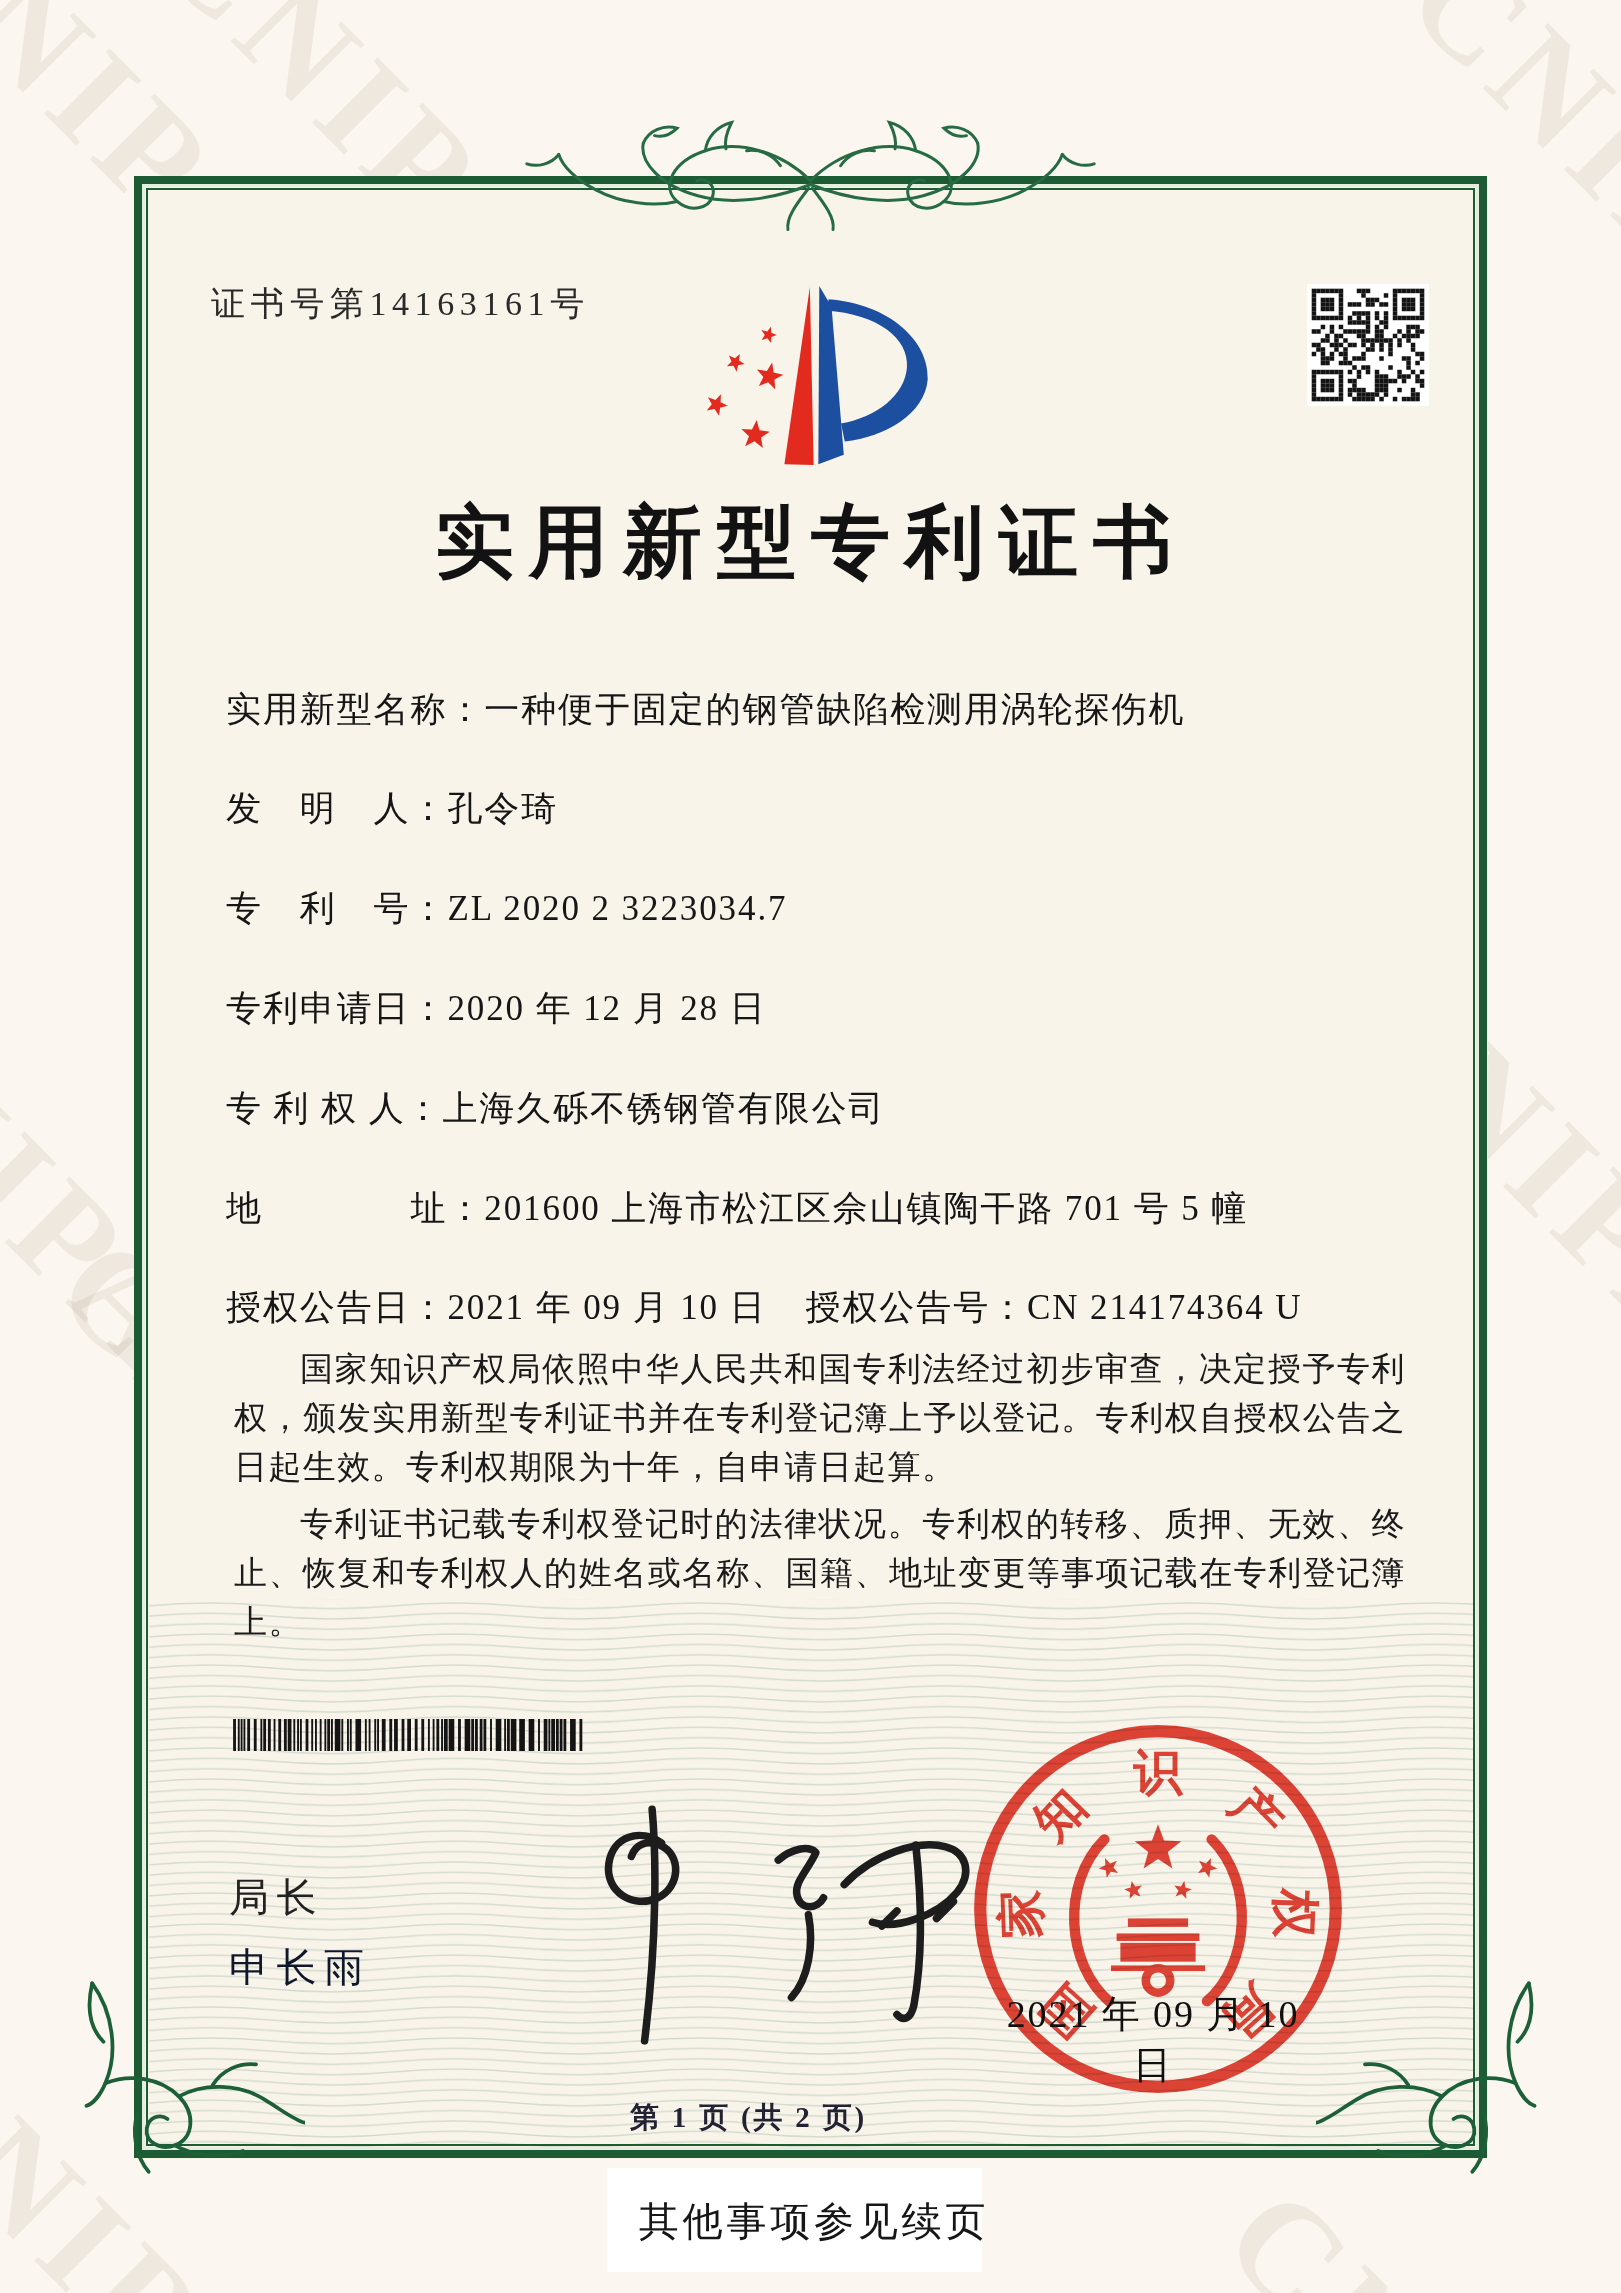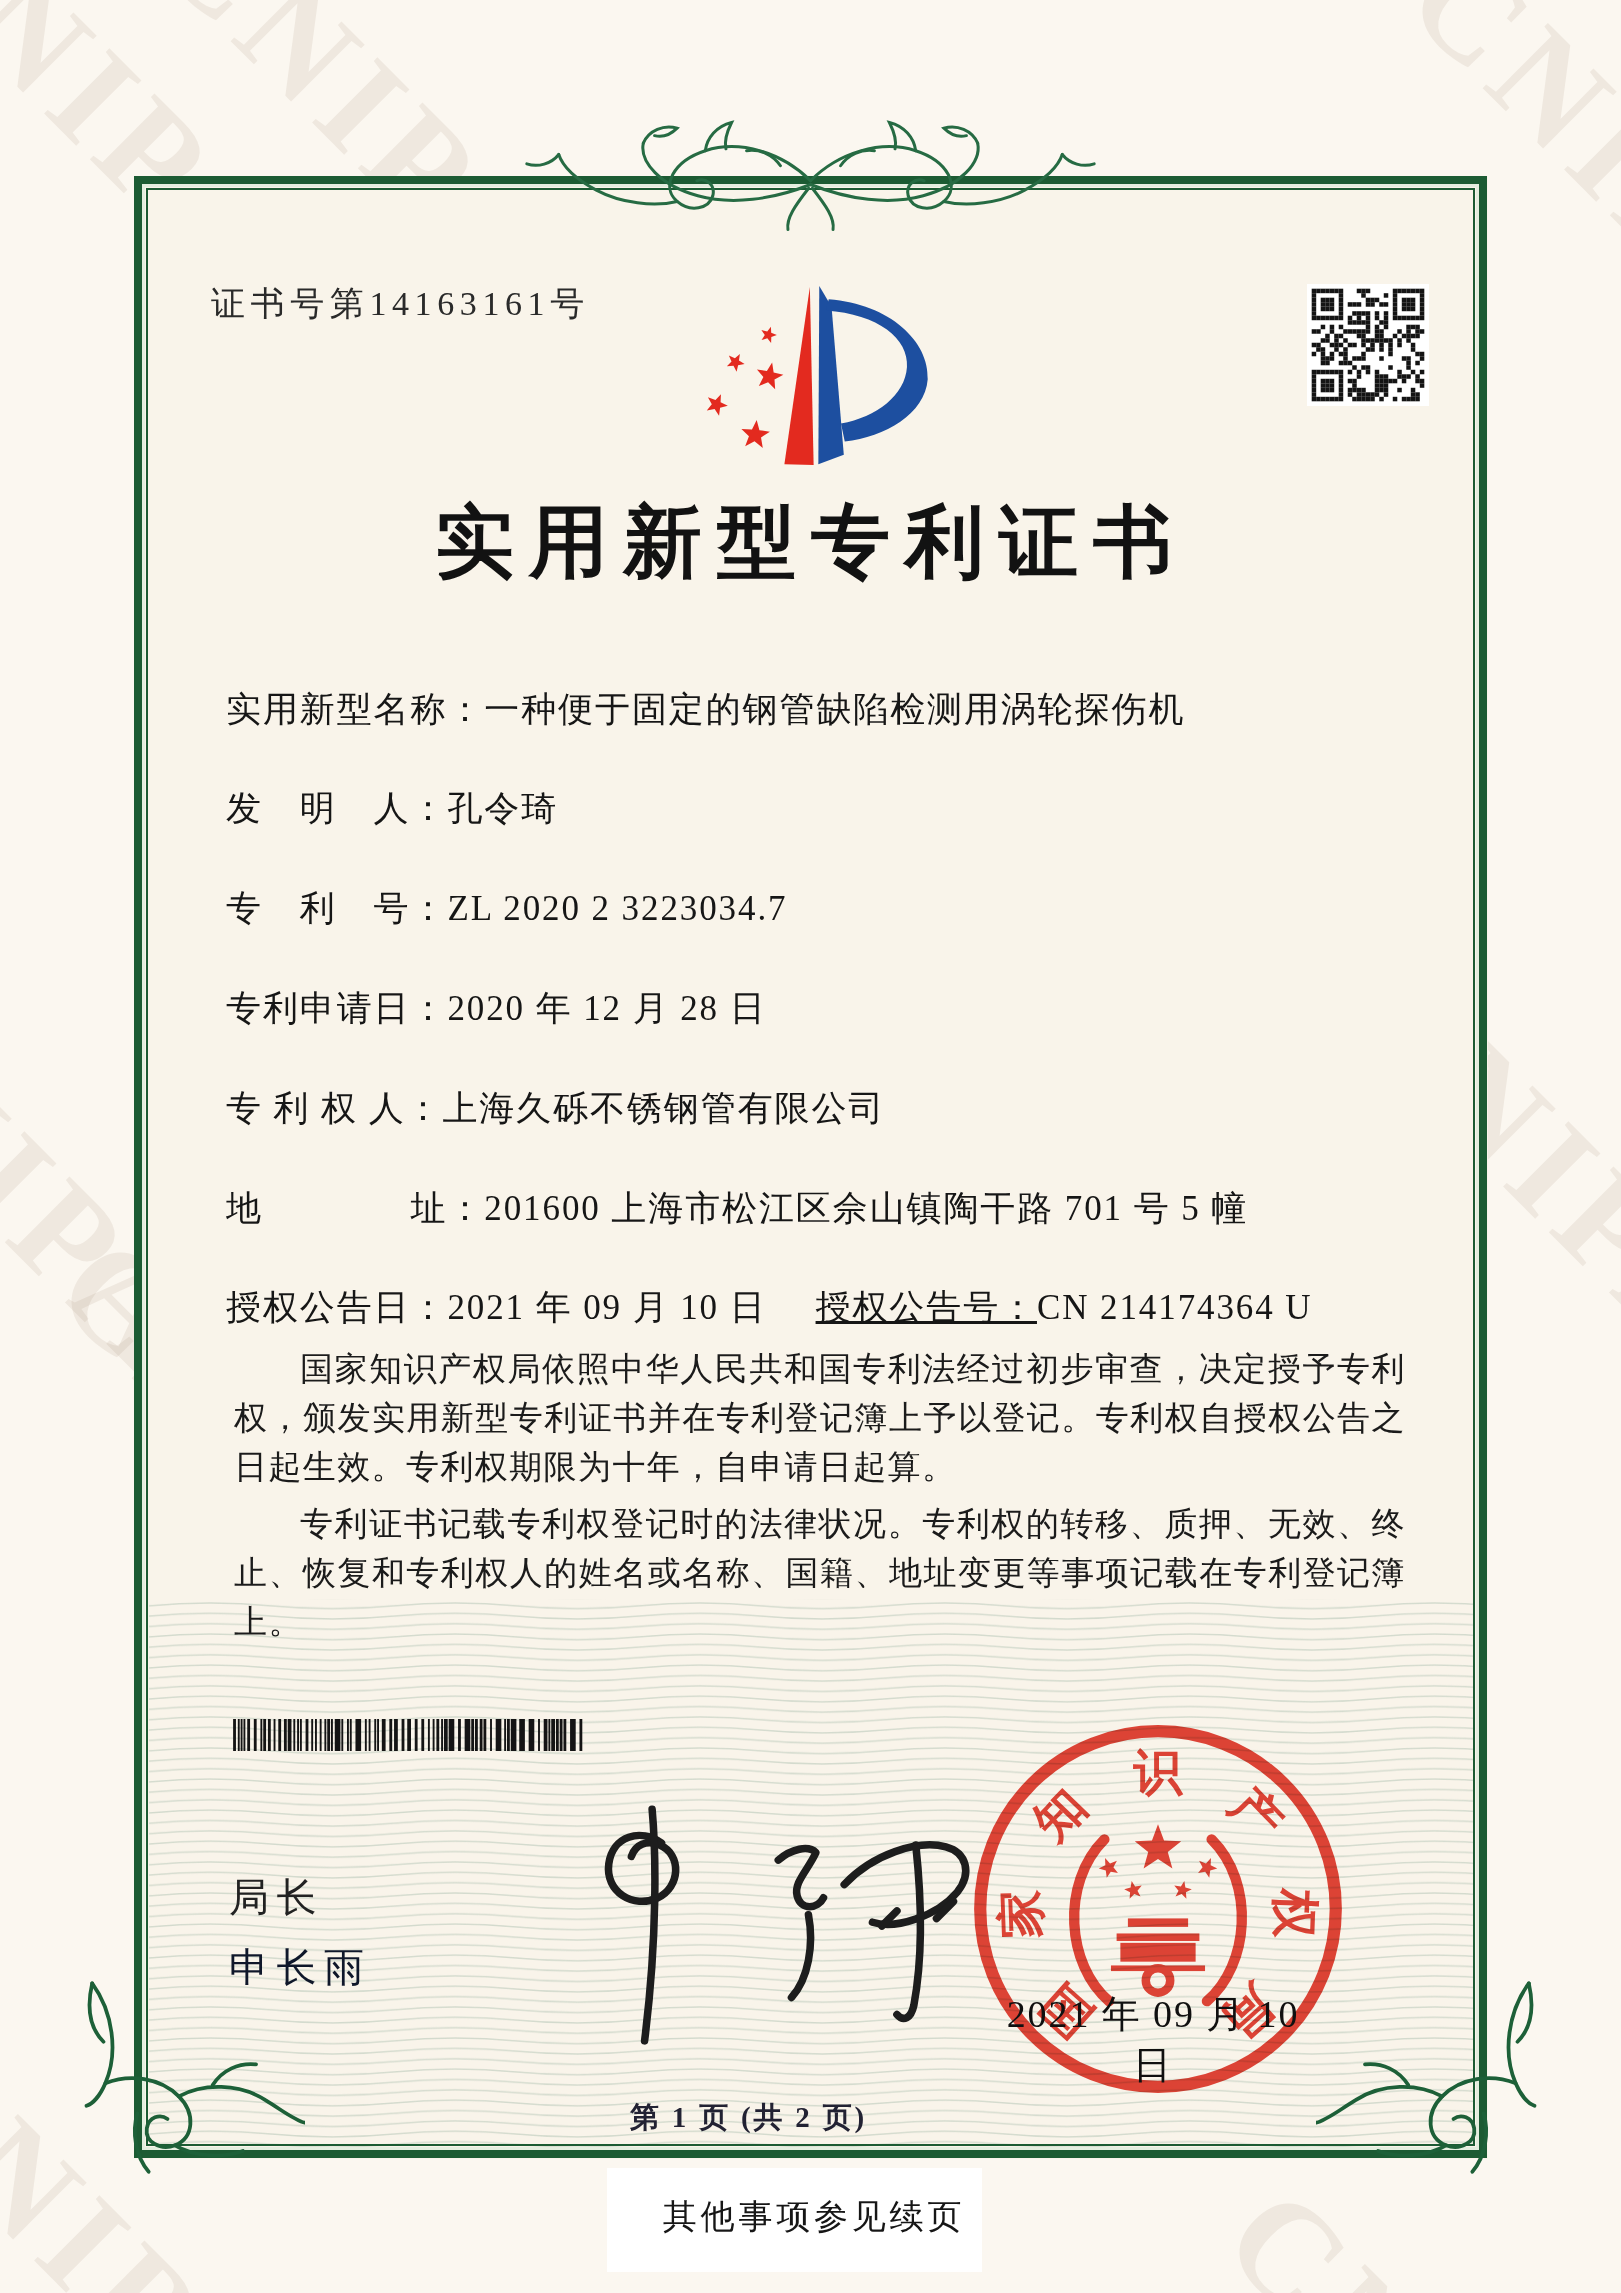--- a/index.html
+++ b/index.html
@@ -47,21 +47,21 @@
     position:absolute;left:134px;top:490px;width:1354px;z-index:4;
     text-align:center;font-size:79px;font-weight:bold;
     letter-spacing:15px;color:#121212;
   }
   
   .field-row{
     position:absolute;left:226px;z-index:4;
     font-size:35px;letter-spacing:1.9px;white-space:nowrap;color:#161616;
   }
   .field-row .lbl{color:#161616;}
-  .grant-no{margin-left:49px;text-decoration:underline;}
+  .grant-no{margin-left:39px;}
   
   .paras{
     position:absolute;left:226px;top:1337px;width:1188px;z-index:4;
     font-size:33px;line-height:49px;letter-spacing:1.4px;
     text-align:justify;color:#1b1b1b;
   }
   .paras p{margin:8px;text-indent:2em;}
   
   #barcode-svg{position:absolute;left:231px;top:1719px;z-index:4;}
   
@@ -86,21 +86,21 @@
   .page-info{
     position:absolute;left:226px;top:2098px;width:1045px;z-index:4;
     text-align:center;font-size:29px;letter-spacing:2.8px;color:#223;font-weight:bold;
   }
   .cont-band{
     position:absolute;left:607px;top:2168px;width:375px;height:104px;z-index:3;
     background:rgba(255,255,255,.95);
   }
   .cont-note{
     position:absolute;left:607px;top:2194px;width:414px;z-index:4;
-    text-align:center;font-size:34px;letter-spacing:3.8px;color:#161616;
+    text-align:center;font-size:40px;letter-spacing:3.8px;color:#161616;
   }
 </style>
 </head>
 <body>
 
 <div id="certificate">
 
   <div class="wm" style="left:-28px;top:-141px">CNIPA</div>
   <div class="wm" style="left:240px;top:-132px">CNIPA</div>
   <div class="wm" style="left:1492px;top:-85px">CNIPA</div>

